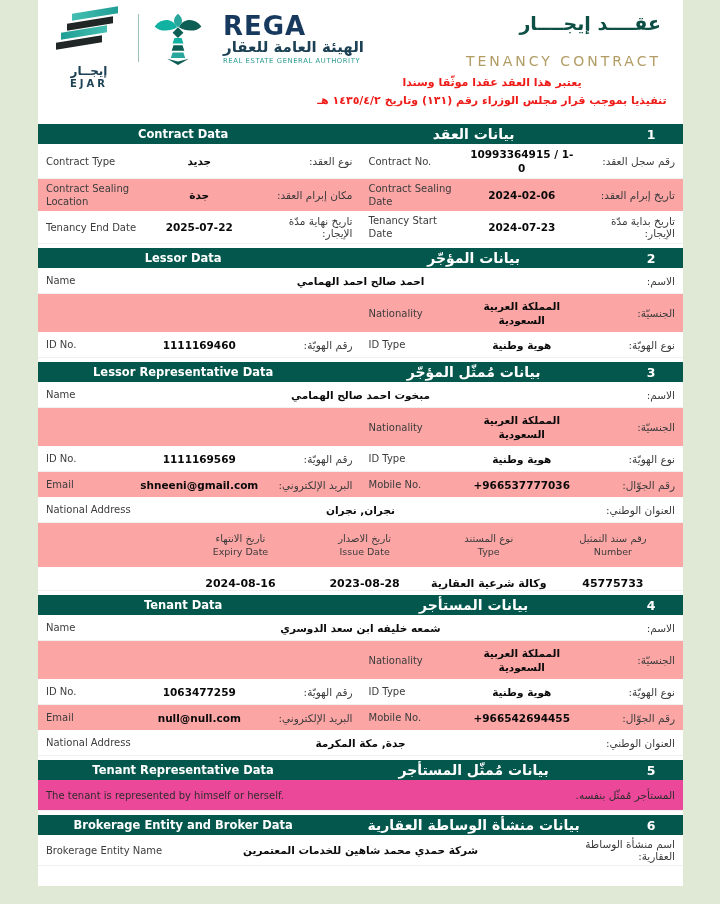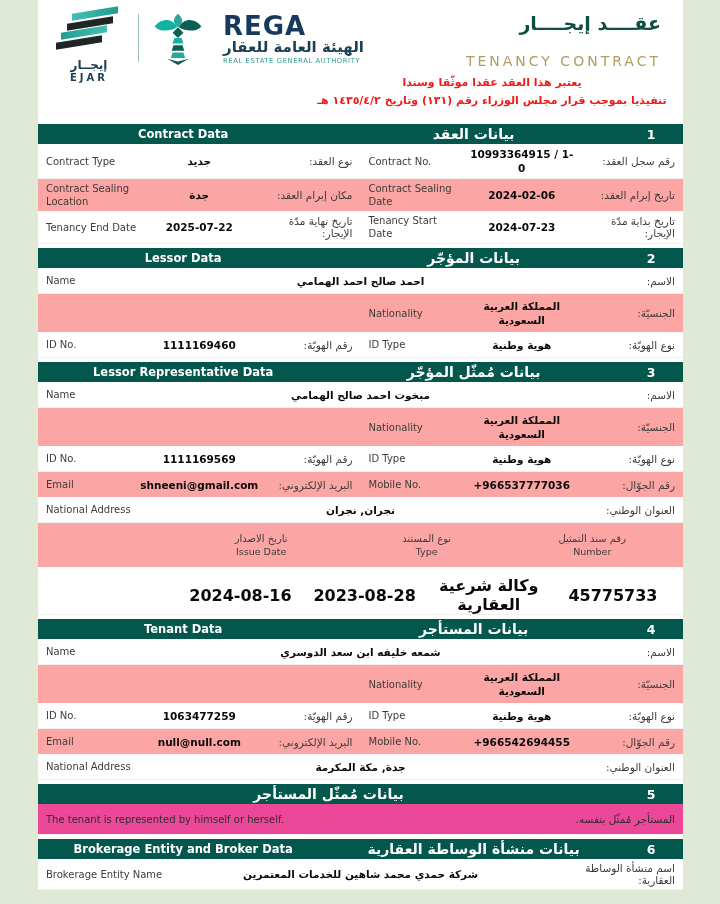--- a/index.html
+++ b/index.html
@@ -16,21 +16,21 @@
   
   .hdr{position:relative;height:120px;}
   .logos{display:flex;align-items:flex-start;padding:10px 0 0 8px;}
   .ejar{width:86px;text-align:center;}
   .stripes{display:flex;flex-direction:column;gap:2.5px;align-items:flex-start;padding-left:10px;}
   .stripe{width:46px;height:7px;transform:skewY(-9deg);}
   .stripe:nth-child(1){margin-left:16px;background:linear-gradient(90deg,#45bfb2,#1f9e94);}
   .stripe:nth-child(2){margin-left:11px;background:#202625;}
   .stripe:nth-child(3){margin-left:5px;background:linear-gradient(90deg,#1f9e94,#45bfb2);}
   .stripe:nth-child(4){margin-left:0;background:#202625;}
-  .ejar-ar{font-size:12px;font-weight:bold;color:#1d4154;margin-top:12px;direction:rtl;}
+  .ejar-ar{font-size:12px;font-weight:bold;color:#1d4154;margin-top:18px;direction:rtl;}
   .ejar-en{font-size:10px;font-weight:bold;letter-spacing:3px;color:#1d4154;}
   .vdiv{width:1px;height:48px;background:#9cc0b6;margin:4px 12px 0 6px;}
   .rega{display:flex;gap:18px;align-items:center;margin-top:2px;}
   .palm{width:54px;height:54px;}
   .rega-name{font-size:26px;font-weight:bold;color:#17395e;line-height:1;letter-spacing:1px;}
   .rega-ar{font-size:15px;font-weight:bold;color:#1d4154;direction:rtl;line-height:1.15;}
   .rega-en{font-size:6.8px;color:#2a9a8f;letter-spacing:0.6px;margin-top:1px;}
   .doc-title{position:absolute;top:12px;right:22px;text-align:right;}
   .dt-ar{font-size:19px;font-weight:bold;color:#0d4f45;direction:rtl;}
   .dt-en{font-size:14px;color:#b29c64;letter-spacing:3px;margin-top:19px;}
@@ -55,21 +55,21 @@
   .pair.full .ar{flex:0 0 20%;}
   .pair.blank{pointer-events:none;}
   .nat{min-height:38px;}
   
   .sub-head{min-height:44px;align-items:center;}
   .sub-vals{min-height:23px;align-items:center;}
   .sub-zone{margin-left:auto;width:77%;display:flex;align-items:center;padding-right:8px;}
   .sub-col{flex:1;text-align:center;}
   .sub-ar{font-size:10px;color:#3c3c3c;direction:rtl;}
   .sub-en{font-size:9.5px;color:#3c3c3c;margin-top:2px;}
-  .sub-val{font-weight:bold;font-size:16px;color:#0a0a0a;margin-top:9px;}
+  .sub-val{font-weight:bold;font-size:11px;color:#0a0a0a;margin-top:9px;}
   
   .note-row{display:flex;justify-content:space-between;align-items:center;min-height:24px;padding:3px 8px;background:#ec4899;border-bottom:1px solid #f0f0ee;}
   .note-en{font-size:10px;color:#2e2e2e;}
   .note-ar{font-size:10.5px;color:#2e2e2e;direction:rtl;}
 </style>
 </head>
 <body>
 
 <div class="page">
 
@@ -236,20 +236,24 @@
   <div class="row">
     <div class="pair full">
       <span class="en">National Address</span>
       <span class="val" dir="auto">نجران, نجران</span>
       <span class="ar">العنوان الوطني:</span>
     </div>
   </div>
   <div class="row shade sub-head">
     <div class="sub-zone">
       <div class="sub-col">
+        <div class="sub-ar">تاريخ الانتهاء</div>
+        <div class="sub-en">Expiry Date</div>
+      </div>
+      <div class="sub-col">
         <div class="sub-ar">تاريخ الاصدار</div>
         <div class="sub-en">Issue Date</div>
       </div>
       <div class="sub-col">
         <div class="sub-ar">نوع المستند</div>
         <div class="sub-en">Type</div>
       </div>
       <div class="sub-col">
         <div class="sub-ar">رقم سند التمثيل</div>
         <div class="sub-en">Number</div>
@@ -311,20 +315,21 @@
   </div>
   <div class="row">
     <div class="pair full">
       <span class="en">National Address</span>
       <span class="val" dir="auto">جدة, مكة المكرمة</span>
       <span class="ar">العنوان الوطني:</span>
     </div>
   </div>
 
   <div class="bar">
+    <div class="b-en">Tenant Representative Data</div>
     <div class="b-ar">بيانات مُمثّل المستأجر</div>
     <div class="b-num">5</div>
   </div>
   <div class="note-row">
     <span class="note-en">The tenant is represented by himself or herself.</span>
     <span class="note-ar">المستأجر مُمثّل بنفسه.</span>
   </div>
 
   <div class="bar">
     <div class="b-en">Brokerage Entity and Broker Data</div>

